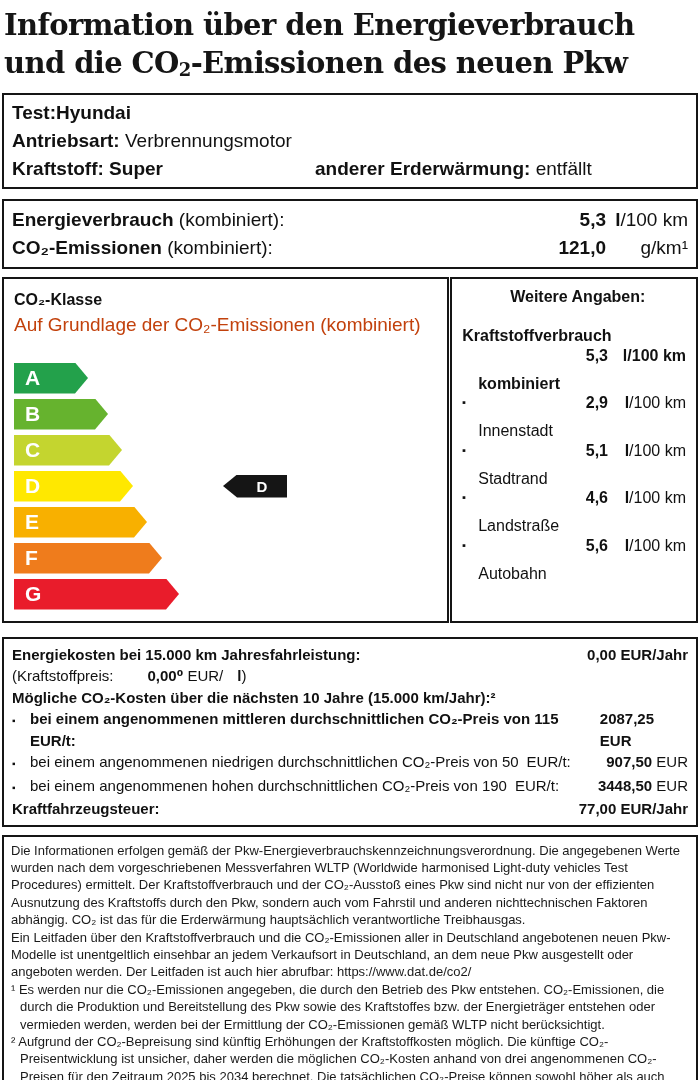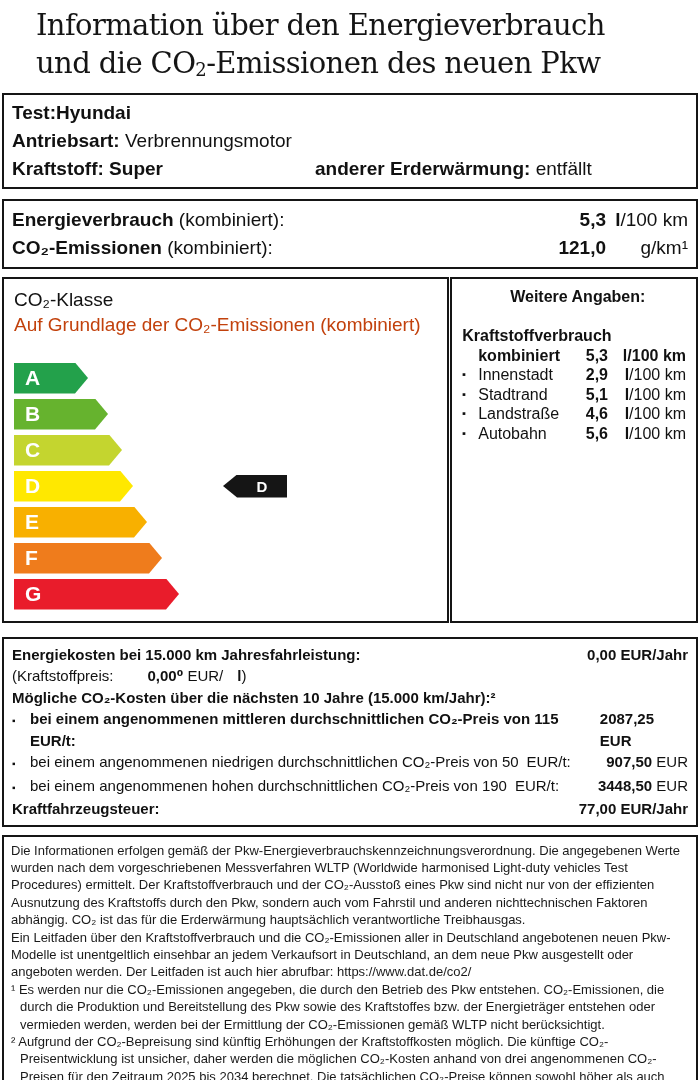--- a/index.html
+++ b/index.html
@@ -1,56 +1,56 @@
 <!DOCTYPE html>
 <html lang="de"><head>
 <meta charset="utf-8">
 <style>
   * { margin:0; padding:0; box-sizing:border-box; }
   html,body { width:700px; height:1080px; background:#fff; color:#111;
     font-family:"Liberation Sans","DejaVu Sans",sans-serif; overflow:hidden; }
   .page { padding:6px 2px 0 2px; }
 
   
-  .title { font-family:"DejaVu Serif","Liberation Serif",serif; font-weight:400;
-    font-size:29px; line-height:1.32; letter-spacing:-0.6px; padding:0 2px 6px 2px; color:#151515;margin-left:32px;}
+  .title { font-family:"DejaVu Serif","Liberation Serif",serif; font-weight:700;
+    font-size:29px; line-height:1.32; letter-spacing:-0.6px; padding:0 2px 6px 2px; color:#151515;}
   .title sub.s2 { font-size:62%; vertical-align:-12%; }
 
   .box { border:2px solid #151515; margin:0 0 0 0; }
 
   
   .box1 { margin-top:4px; padding:4px 8px; font-size:19px; line-height:28px;
     display:grid; grid-template-columns:303px 1fr; white-space:nowrap; overflow:hidden;}
   .b { font-weight:700; }
   .span2 { grid-column:1 / span 2; }
 
   
   .box2 { margin-top:10px; padding:5px 8px; font-size:19px; line-height:28px; }
   .row-sb { display:flex; justify-content:space-between; align-items:center; }
   .valcol { display:inline-block; width:60px; text-align:right; font-weight:700; }
   .unitcol { display:inline-block; width:82px; text-align:right; }
 
   
   .box3wrap { margin-top:8px; display:flex; align-items:stretch; height:346px; }
   .box3l { width:464px; border:2px solid #151515; padding:8px 10px; position:relative; }
   .box3r { flex:1; border:2px solid #151515; border-left:2px solid #151515; margin-left:1px; padding:8px 10px; font-size:16px; line-height:19.5px; }
-  .co2h { font-size:19px; font-weight:400; line-height:26px; }
+  .co2h { font-size:16px; font-weight:700; line-height:26px; }
   .co2sub { font-size:19px; line-height:24px; color:#c2410c; }
   .arrows { margin-top:26px; }
   .arrow-row { position:relative; height:31px; margin-bottom:5px; }
   .arrow { height:31px; clip-path:polygon(0 0, calc(100% - 13px) 0, 100% 50%, calc(100% - 13px) 100%, 0 100%);
     display:flex; align-items:center; padding-left:11px; color:#fff; font-size:21px; font-weight:700; }
   .indicator { position:absolute; left:209px; top:4px; width:64px; height:23px; background:#151515;
     clip-path:polygon(0 50%, 22% 0, 100% 0, 100% 100%, 22% 100%);
     color:#fff; font-size:15px; font-weight:700; display:flex; align-items:center; justify-content:center; padding-left:14px; }
 
   .wa-h { font-weight:700;margin-left:48px; }
   .wa-sub { font-weight:700; margin-top:20px; }
   .wa-grid { display:grid; grid-template-columns:16px 1fr 48px 78px; }
-  .wa-grid .lab { grid-column:2; }
+  .wa-grid .lab { grid-column:2;margin-top:28px; }
   .wa-grid .bul { grid-column:1; font-size:11px; }
   .wa-grid .val { text-align:right; font-weight:700; }
   .wa-grid .unit { text-align:right; }
 
   
   .box4 { margin-top:14px; padding:5px 8px; font-size:15px; line-height:21.5px; }
   .bullet-row { display:flex; justify-content:space-between; align-items:baseline; }
   .bullet-row .left { display:flex; align-items:baseline; }
   .bul4 { font-size:10px; width:18px; flex:0 0 18px; }
   .sp { display:inline-block; }

